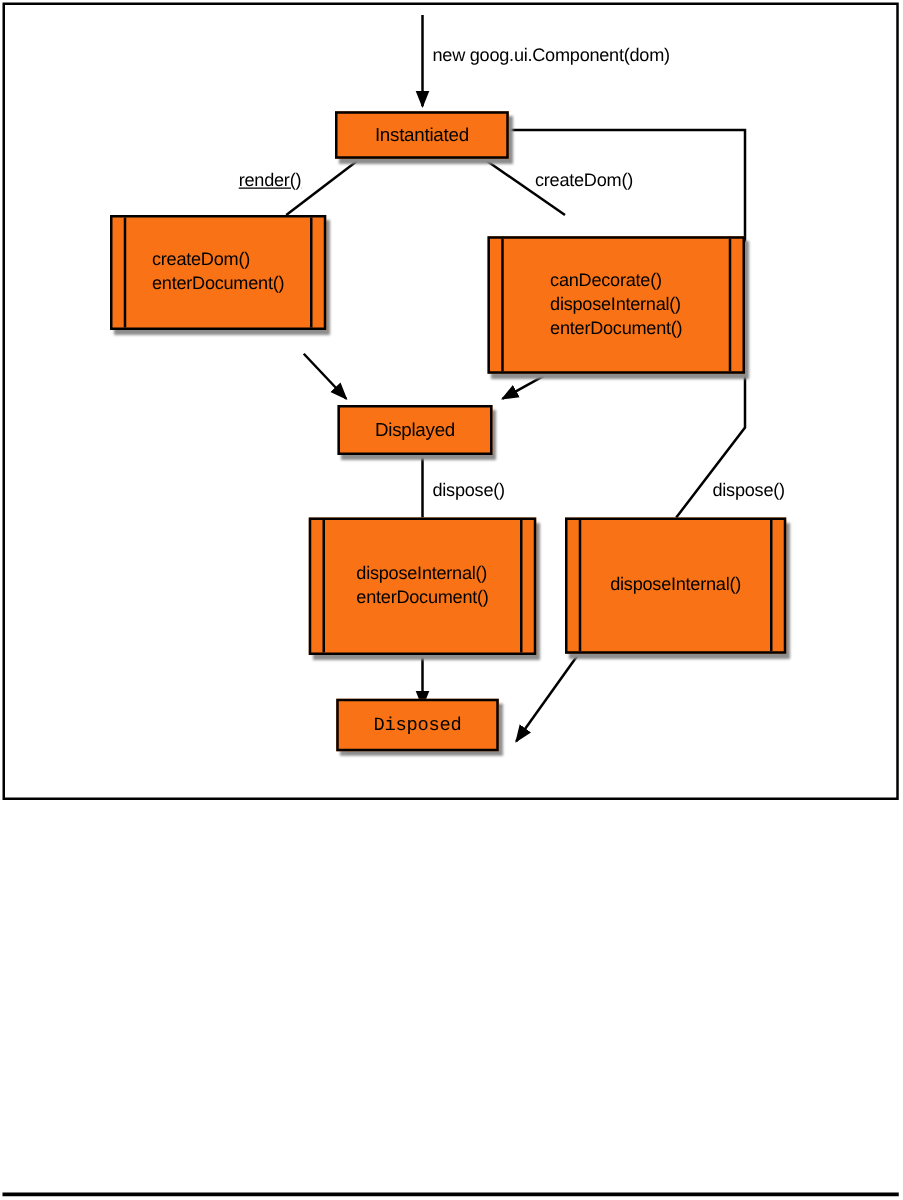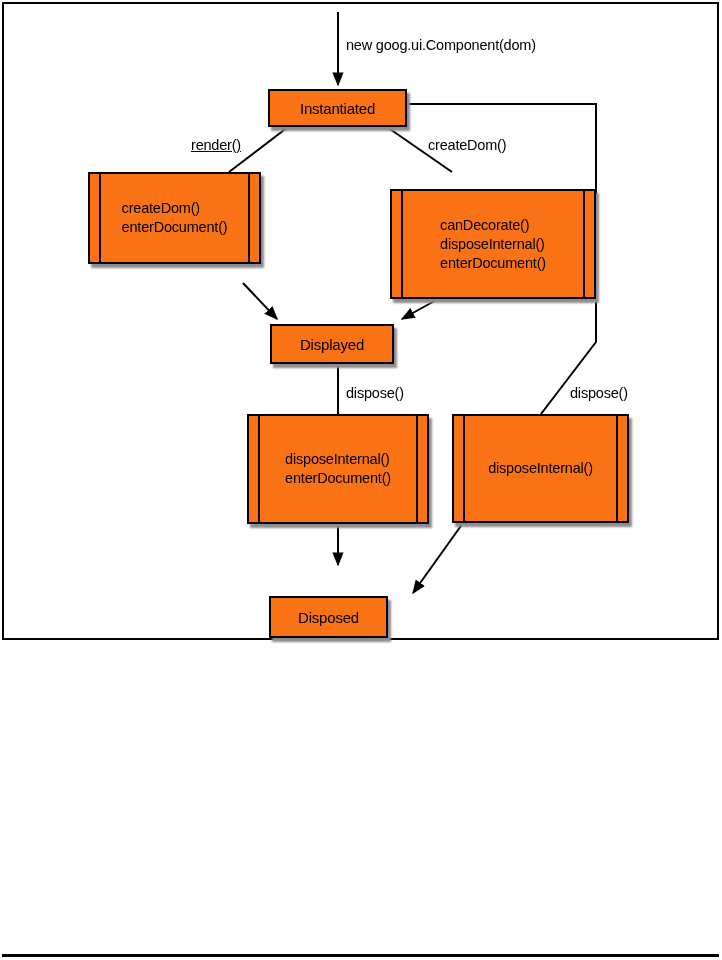--- a/index.html
+++ b/index.html
@@ -28,21 +28,21 @@
   .sidebar.l{left:9px;}
   .sidebar.r{right:9px;}
   .lbl{position:absolute;font-size:14.5px;white-space:nowrap;z-index:4;}
   
   #instantiated{left:268px;top:89px;width:139px;height:38px;}
   #renderbox{left:88px;top:172px;width:173px;height:92px;}
   #decoratebox{left:390px;top:189px;width:206px;height:110px;}
   #displayed{left:270px;top:324px;width:124px;height:40px;}
   #disposeproc1{left:247px;top:414px;width:182px;height:110px;}
   #disposeproc2{left:452px;top:414px;width:177px;height:109px;}
-  #disposed{left:269px;top:596px;width:119px;height:42px;}
+  #disposed{left:269px;top:559px;width:130px;height:42px;font-family:Liberation Mono, monospace;}
   
   #lbl-entry{left:346px;top:37px;}
   #lbl-render{left:191px;top:137px;text-decoration:underline;}
   #lbl-decorate{left:428px;top:137px;}
   #lbl-dispose-l{left:346px;top:385px;}
   #lbl-dispose-r{left:570px;top:385px;}
   .footer-rule{position:absolute;left:2px;top:954px;width:717px;height:3px;background:#000;}
 </style>
 </head>
 <body>

